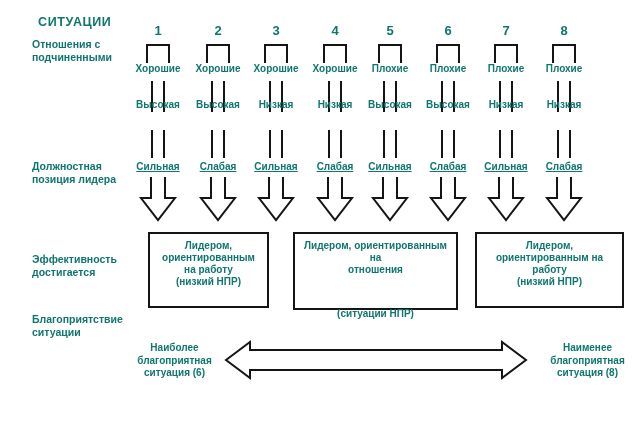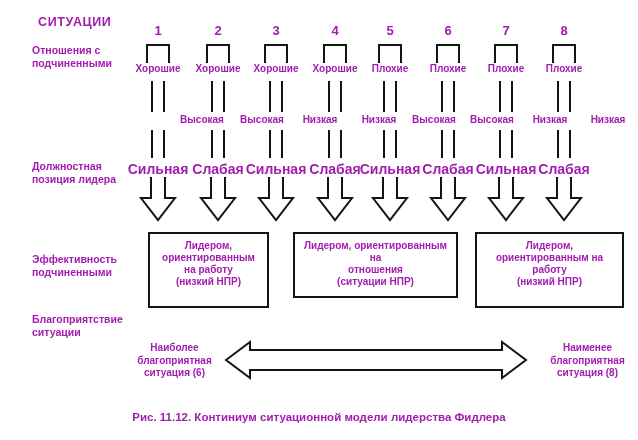--- a/index.html
+++ b/index.html
@@ -1,43 +1,43 @@
 <!DOCTYPE html>
 <html><head>
 <meta charset="utf-8">
 <style>
   html,body{margin:0;padding:0;background:#fff;}
   .stage{
     position:relative; width:638px; height:440px; background:#fff;
-    font-family:"Liberation Sans", sans-serif; color:#a21caf; font-weight:bold;
+    font-family:"Liberation Sans", sans-serif; color:#0f766e; font-weight:bold;
     overflow:hidden;
   }
   .abs{position:absolute;}
   .pre{white-space:pre-line;}
   #title{left:38px; top:15px; font-size:12.5px; letter-spacing:.6px;}
   .rowlabel{left:32px; font-size:10.5px; line-height:13px;}
-  #lbl-relations{top:44px;}
+  #lbl-relations{top:38px;}
   #lbl-structure{top:90px;}
   #lbl-power{top:160px;}
   #lbl-effect{top:253px;}
   #lbl-favor{top:313px;}
   .column{position:absolute; top:0; left:var(--cx); width:0; height:0;}
   .column .cv{position:absolute; transform:translateX(-50%); white-space:nowrap; text-align:center;}
   .column .num{top:23px; font-size:13px;}
   .column .v1{top:63px; font-size:10px;}
-  .column .v2{top:114px; font-size:10px;margin-left:44px;}
-  .column .v3{top:161px; font-size:14px;}
+  .column .v2{top:99px; font-size:10px;}
+  .column .v3{top:161px; font-size:10px;text-decoration:underline;}
   svg#connectors{position:absolute; left:0; top:0; pointer-events:none;}
   .ebox{
     position:absolute; top:232px; border:2px solid #151515; background:#fff;
     display:flex; flex-direction:column; justify-content:flex-start; align-items:center;
     text-align:center; font-size:10px; line-height:12px; padding:6px 2px 9px 2px; box-sizing:border-box;
   }
   #box1{left:148px; width:121px; height:76px;}
-  #box2{left:293px; width:165px; height:66px;}
+  #box2{left:293px; width:165px; height:78px;gap:32px;}
   #box3{left:475px; width:149px; height:76px;}
   .cont-label{top:342px; font-size:10px; line-height:12.5px; text-align:center;}
   #most-label{left:127px; width:95px;}
   #least-label{left:540px; width:95px;}
   #caption{left:0; top:411px; width:638px; text-align:center; font-size:11.5px;}
 </style>
 </head>
 <body>
 
 <div class="stage">
@@ -86,21 +86,21 @@
       </g>
     </svg>
 
   <div class="abs" id="title">СИТУАЦИИ</div>
 
   <div class="abs rowlabel pre" id="lbl-relations">Отношения с
 подчиненными</div>
   <div class="abs rowlabel pre" id="lbl-power">Должностная
 позиция лидера</div>
   <div class="abs rowlabel pre" id="lbl-effect">Эффективность
-подчиненными</div>
+достигается</div>
   <div class="abs rowlabel pre" id="lbl-favor">Благоприятствие
 ситуации</div>
 
   <div class="column" style="--cx:158px">
     <div class="cv num">1</div>
     <div class="cv v1">Хорошие</div>
     <div class="cv v2">Высокая</div>
     <div class="cv v3">Сильная</div>
   </div>
   <div class="column" style="--cx:218px">
@@ -164,15 +164,14 @@
     <span>(низкий НПР)</span>
   </div>
 
   <div class="abs cont-label pre" id="most-label">Наиболее
 благоприятная
 ситуация (6)</div>
   <div class="abs cont-label pre" id="least-label">Наименее
 благоприятная
 ситуация (8)</div>
 
-  <div class="abs" id="caption">Рис. 11.12. Континиум ситуационной модели лидерства Фидлера</div>
 
 </div>
 
 </body></html>

